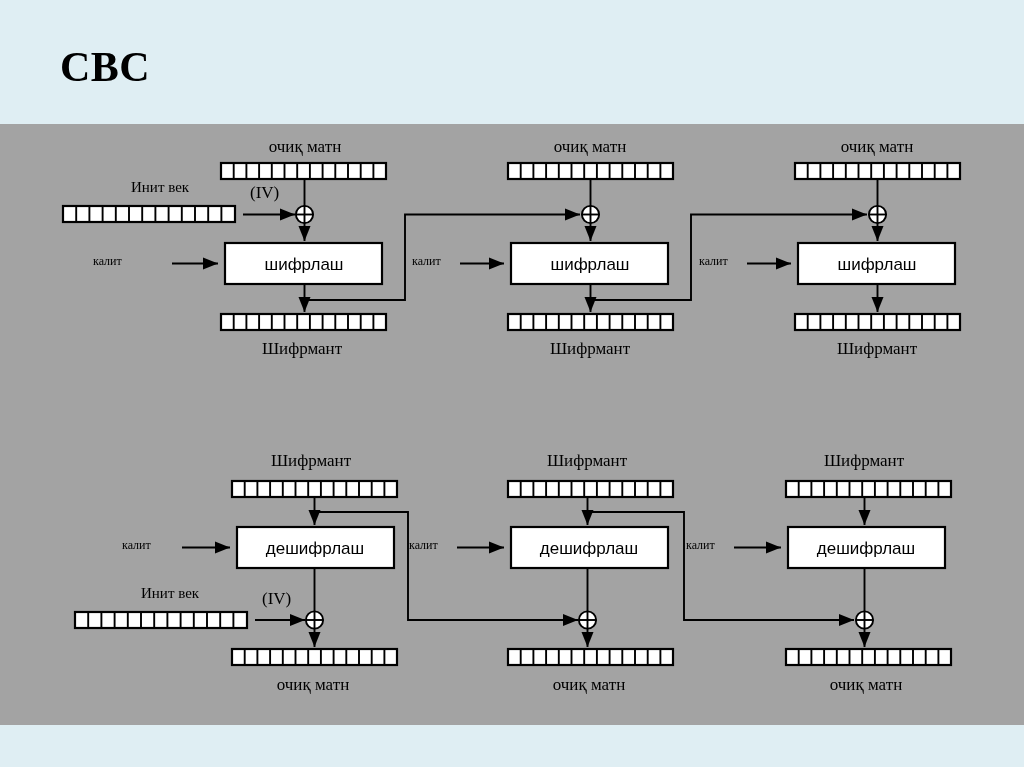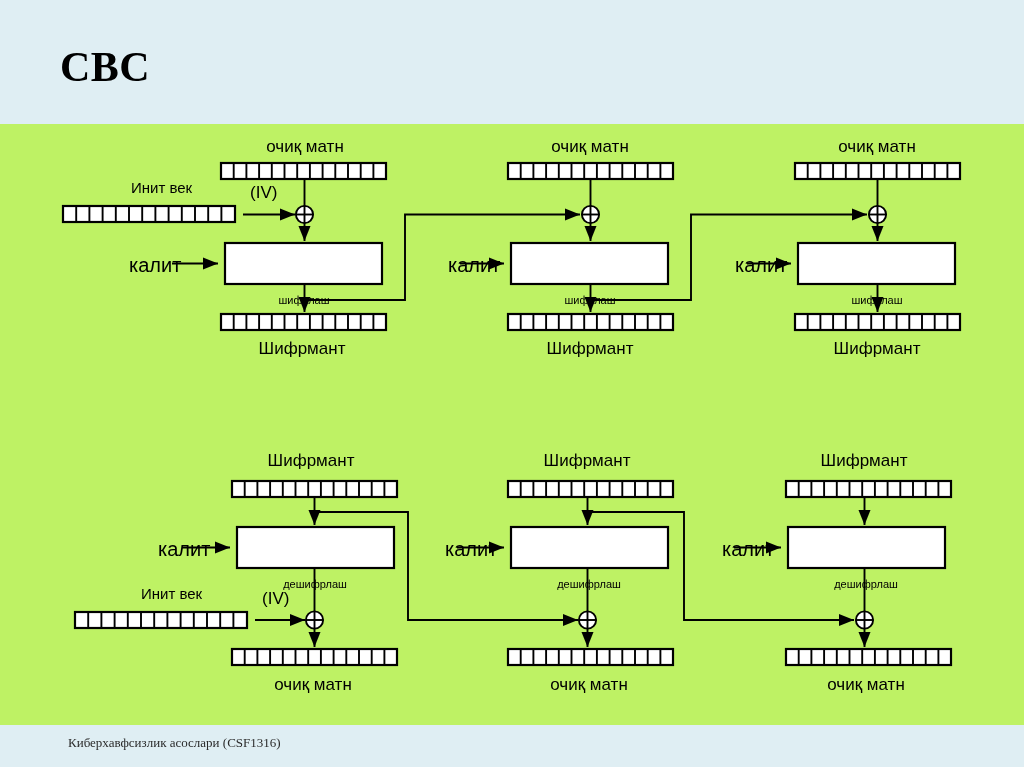--- a/index.html
+++ b/index.html
@@ -11,21 +11,21 @@
     width: 1024px;
     height: 767px;
     font-family: "Liberation Sans", sans-serif;
     overflow: hidden;
     position: relative;
   }
   #slide {
     position: relative;
     width: 1024px;
     height: 767px;
-    background: #bef264;
+    background: #a3a3a3;
   }
   
   #header-band {
     position: absolute;
     left: 0;
     top: 0;
     width: 1024px;
     height: 124px;
     background: #dfeef3;
   }
@@ -63,47 +63,45 @@
     position: absolute;
     left: 0;
     top: 0;
     width: 1024px;
     height: 767px;
     pointer-events: none;
   }
   
   .lbl {
     position: absolute;
-    font-family: Liberation Sans, sans-serif;
+    font-family: Liberation Serif, serif;
     color: #000000;
     white-space: nowrap;
     line-height: 1;
     text-align: center;
   }
   .lbl-head {
     font-size: 17px;
   }
   .lbl-key {
-    font-size: 20px;
-    margin-left: 36px;
+    font-size: 12px;
   }
   .lbl-iv {
     font-size: 15px;
   }
   .lbl-iv-sub {
     font-size: 17px;
   }
   .lbl-boxtext {
     position: absolute;
     font-family: "Liberation Sans", sans-serif;
-    font-size: 11px;
+    font-size: 17px;
     color: #000000;
     white-space: nowrap;
     line-height: 1;
-    margin-top: 39px;
   }
   .ctr {
     transform: translateX(-50%);
   }
 </style>
 </head>
 <body>
 
 <div id="slide">
 
@@ -447,15 +445,14 @@
   <div class="lbl-boxtext ctr" style="left:866px; top:540px;">дешифрлаш</div>
 
   <div class="lbl lbl-iv" style="left:141px; top:586px;">Инит век</div>
   <div class="lbl lbl-iv-sub" style="left:262px; top:590px;">(IV)</div>
 
   <div class="lbl lbl-head ctr" style="left:313px; top:676px;">очиқ матн</div>
   <div class="lbl lbl-head ctr" style="left:589px; top:676px;">очиқ матн</div>
   <div class="lbl lbl-head ctr" style="left:866px; top:676px;">очиқ матн</div>
 
   <div id="footer-band"></div>
-  <div id="footer-text">Киберхавфсизлик асослари (CSF1316)</div>
 
 </div>
 
 </body></html>

